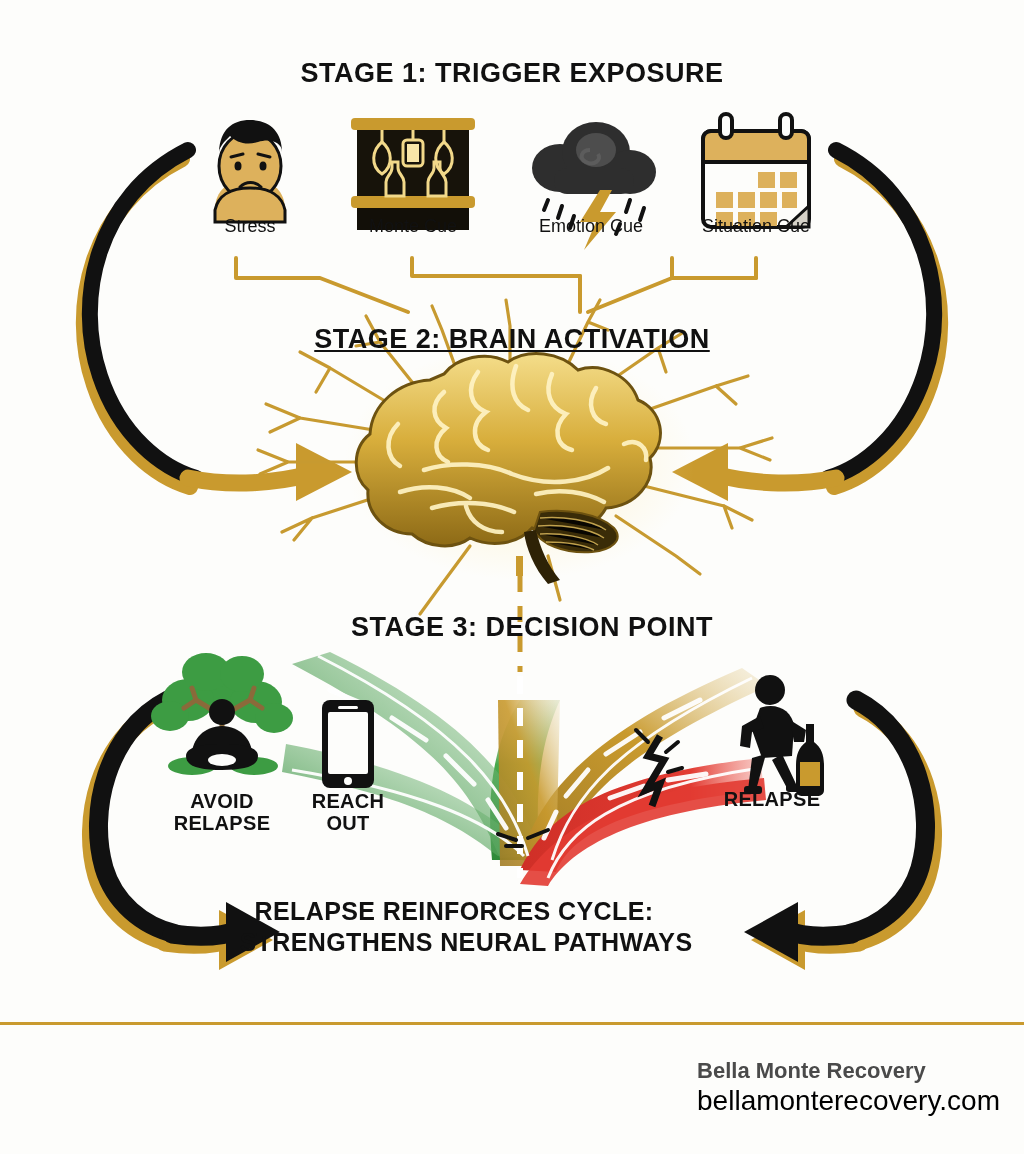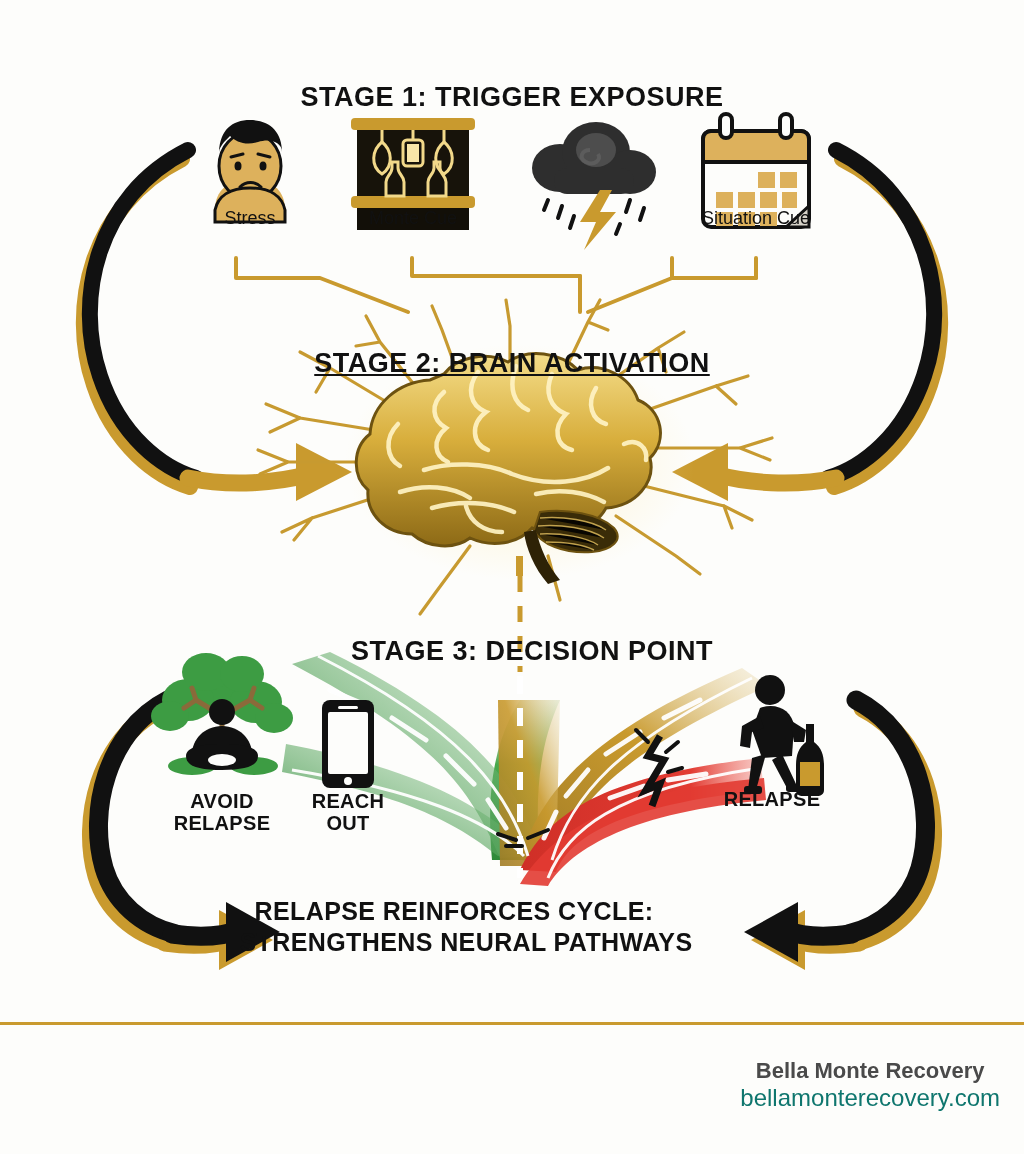--- a/index.html
+++ b/index.html
@@ -10,36 +10,35 @@
     overflow:hidden;
     position:relative;
   }
   #canvas{position:absolute;inset:0;width:1024px;height:1154px;}
 
   
   .stage-title{
     position:absolute;left:0;width:1024px;text-align:center;
     font-weight:bold;color:#111;letter-spacing:.5px;
     font-size:27px;
-    margin-top:24px;
   }
   #stage1-title{top:58px;}
   #stage2-title{top:324px;text-decoration:underline;}
   #stage3-title{top:612px;padding-left:20px;}
 
   
   #trigger-row{
     position:absolute;top:108px;left:180px;width:670px;height:150px;
   }
   .trigger{
     position:absolute;width:150px;text-align:center;
   }
   .trigger .glyph{height:100px;display:flex;align-items:center;justify-content:center;}
   .trigger .cap{
-    font-size:18px;color:#111;margin-top:0;white-space:nowrap;
+    font-size:18px;color:#111;margin-top:8px;white-space:nowrap;
   }
 
   
   .dec-label{
     position:absolute;text-align:center;font-weight:bold;color:#111;
     font-size:20px;line-height:1.12;letter-spacing:.3px;
   }
 
   
   #cycle-text{
@@ -49,23 +48,23 @@
   #cycle-text .l2{display:block;margin-left:24px;}
 
   
   #divider{
     position:absolute;left:0;top:1022px;width:1024px;height:3px;background:#c99a2e;
   }
   #footer{
     position:absolute;top:1058px;right:24px;
     display:flex;align-items:center;gap:18px;
   }
-  #brandblock{text-align:center;}
+  #brandblock{text-align:left;}
   #brand-name{font-size:22px;font-weight:bold;color:#4a4a4a;line-height:1.18;}
-  #brand-url{font-size:24px;color:#0f766e;line-height:1.2;}
+  #brand-url{font-size:28px;color:#000000;line-height:1.2;}
   #logo{width:92px;text-align:center;}
   #logo-name{font-size:9px;letter-spacing:.6px;color:#4a4a4a;margin-top:1px;}
   #logo-sub{font-size:6px;letter-spacing:2px;color:#9a9a9a;margin-top:1px;}
 </style>
 </head>
 <body>
 
 <svg id="canvas" viewBox="0 0 1024 1154">
   <defs>
     <linearGradient id="gGoldBrain" x1="0" y1="0" x2="0" y2="1">
@@ -394,20 +393,24 @@
 
 <div id="trigger-row">
   <div class="trigger" style="left:-5px;top:0;">
     <div class="glyph"></div>
     <div class="cap">Stress</div>
   </div>
   <div class="trigger" style="left:158px;top:0;">
     <div class="glyph"></div>
     <div class="cap">Monte Cue</div>
   </div>
+  <div class="trigger" style="left:336px;top:0;">
+    <div class="glyph"></div>
+    <div class="cap">Emotion Cue</div>
+  </div>
   <div class="trigger" style="left:501px;top:0;">
     <div class="glyph"></div>
     <div class="cap">Situation Cue</div>
   </div>
 </div>
 
 <div class="stage-title" id="stage2-title">STAGE 2: BRAIN ACTIVATION</div>
 
 <div class="stage-title" id="stage3-title">STAGE 3: DECISION POINT</div>
 

